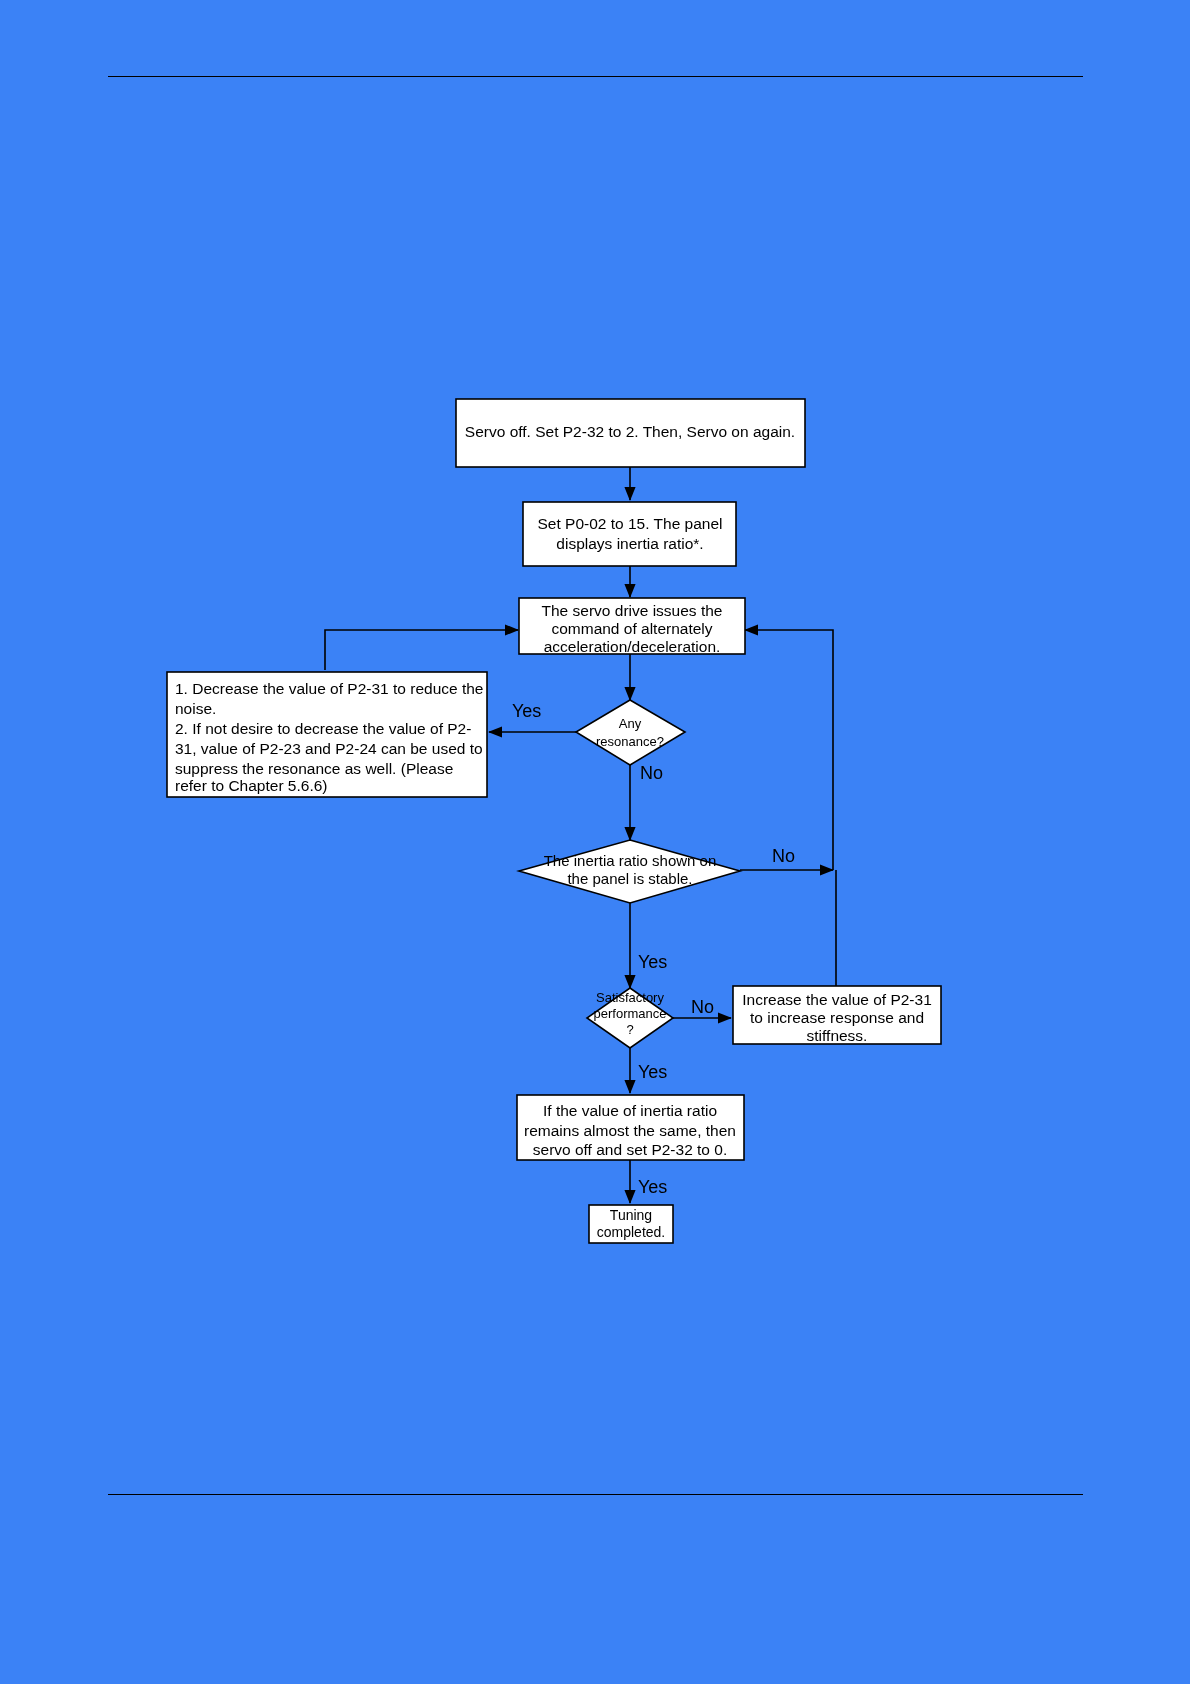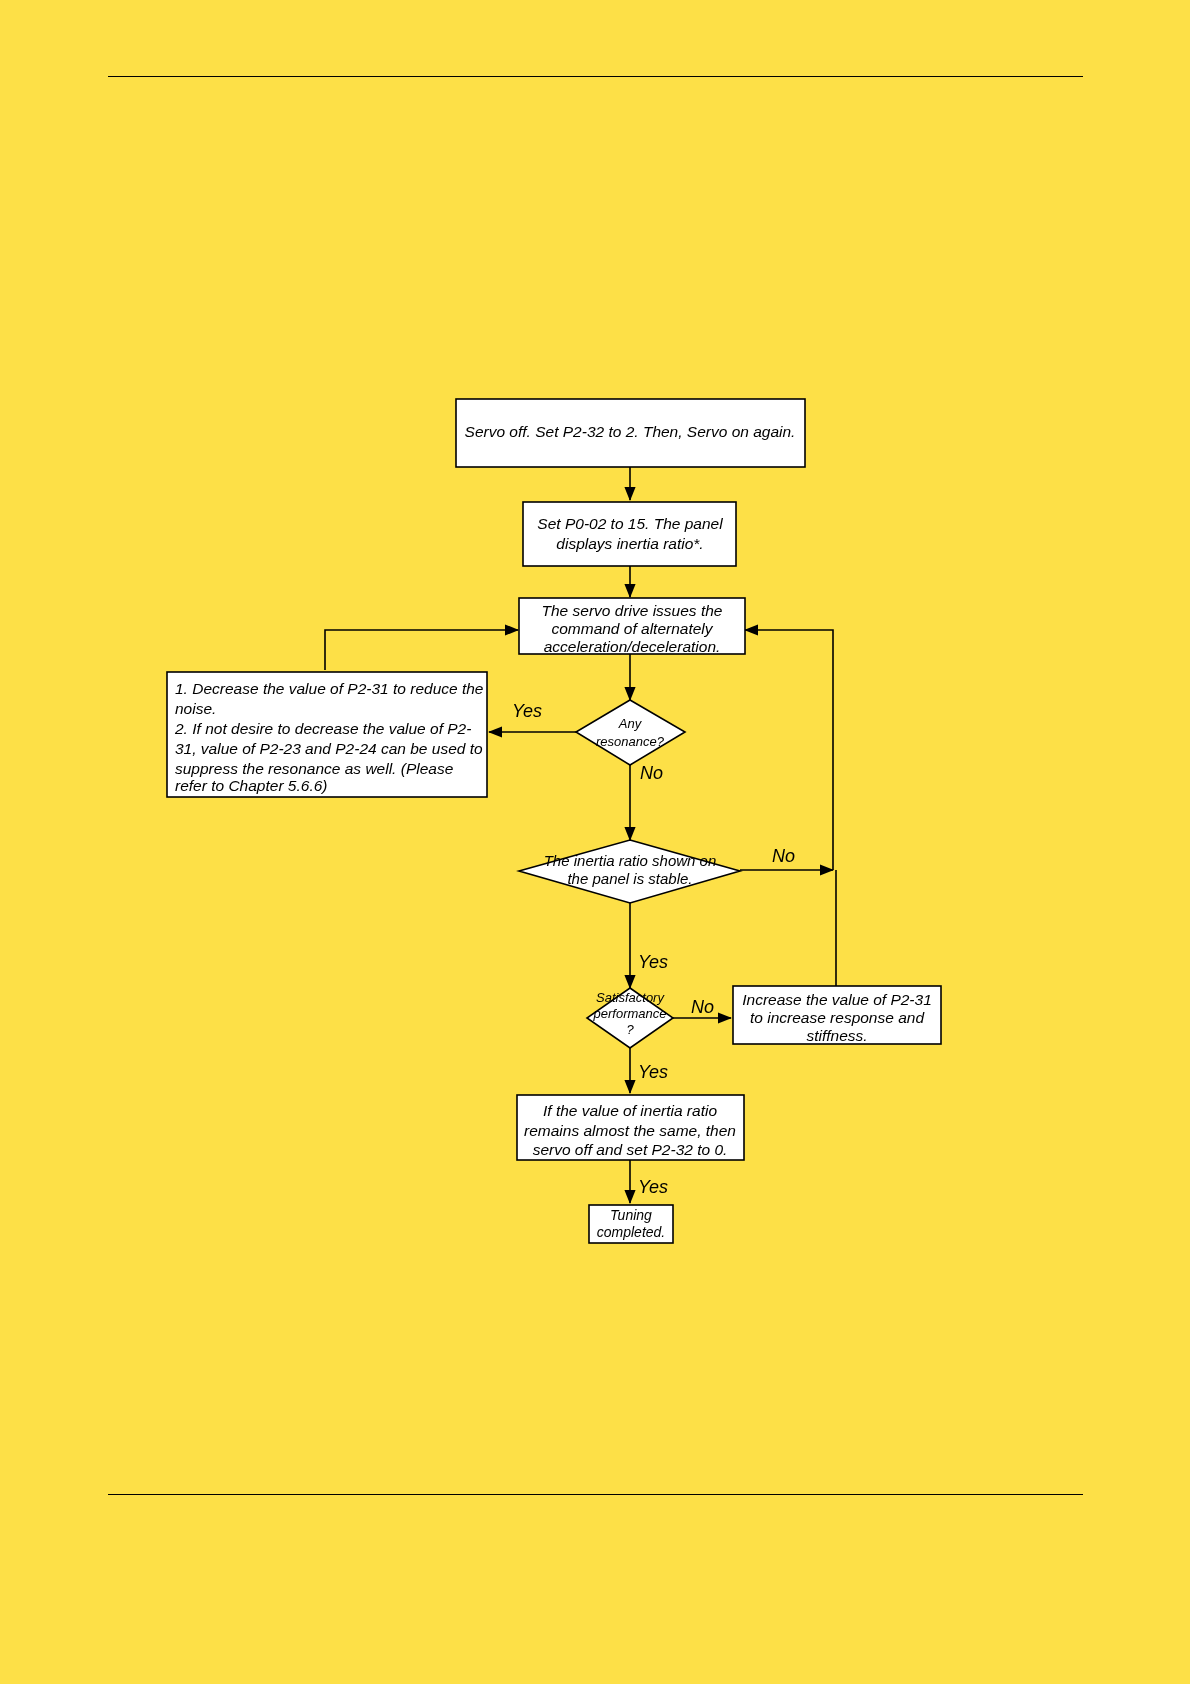--- a/index.html
+++ b/index.html
@@ -11,22 +11,21 @@
     width: 1190px;
     height: 1684px;
     font-family: "Liberation Sans", sans-serif;
     color: #000000;
     position: relative;
     overflow: hidden;
   }
   .page {
     position: absolute;
     inset: 0;
-    background: #fde047;
-    font-style: italic;
+    background: #3b82f6;
   }
   .rule {
     position: absolute;
     left: 108px;
     width: 975px;
     height: 0;
     border-top: 1.4px solid #000;
   }
   .rule-top { top: 76px; }
   .rule-bottom { top: 1494px; }

